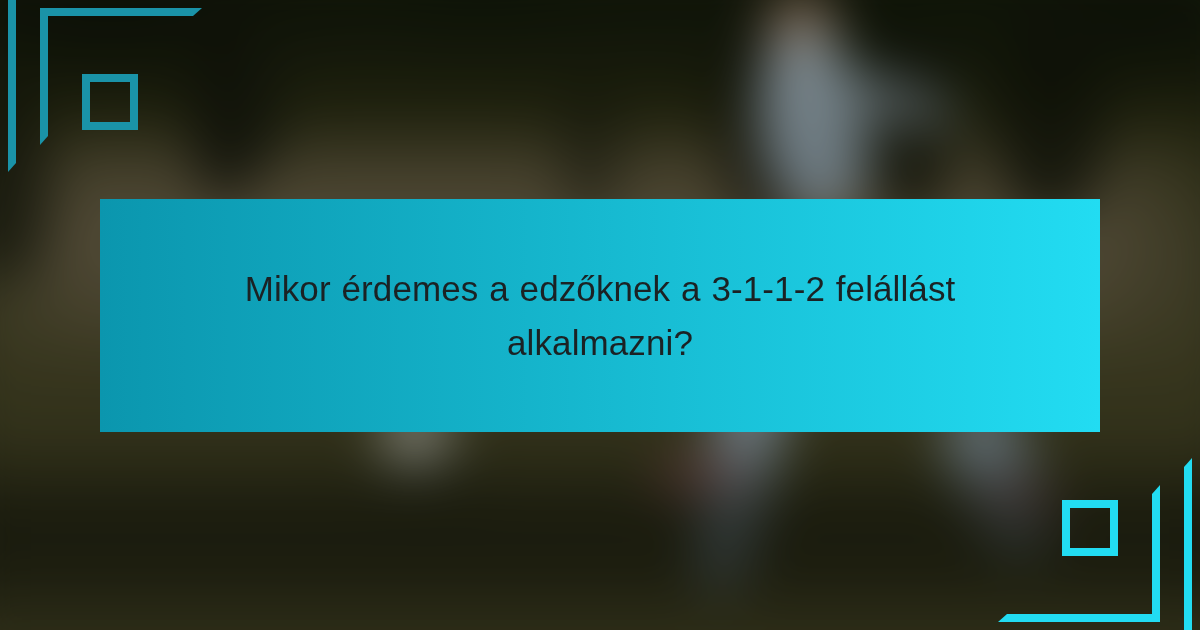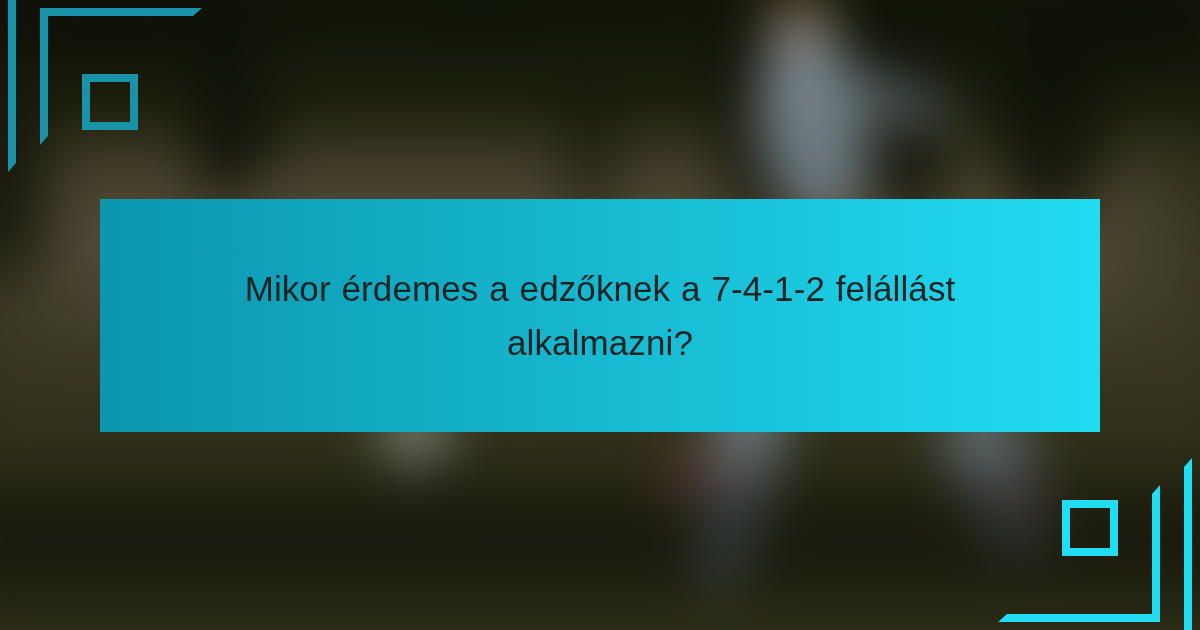--- a/index.html
+++ b/index.html
@@ -341,16 +341,16 @@
     <span class="br-v-inner"></span>
     <span class="br-v-inner-tip"></span>
     <span class="br-h-outer"></span>
     <span class="br-h-outer-tip"></span>
     <span class="br-h-inner"></span>
     <span class="br-h-inner-tip"></span>
     <span class="br-square"></span>
   </div>
 
   <div id="banner" style="background: linear-gradient(to right, rgb(11, 150, 174) 0%, rgb(34, 220, 242) 100%);">
-    <h1 id="banner-title" style="color: rgb(27, 34, 36);">Mikor érdemes a edzőknek a 7-4-1-2 felállást alkalmazni?</h1>
+    <h1 id="banner-title" style="color: rgb(27, 34, 36);">Mikor érdemes a edzőknek a 3-1-1-2 felállást alkalmazni?</h1>
   </div>
 
 </div>
 
 </body></html>

